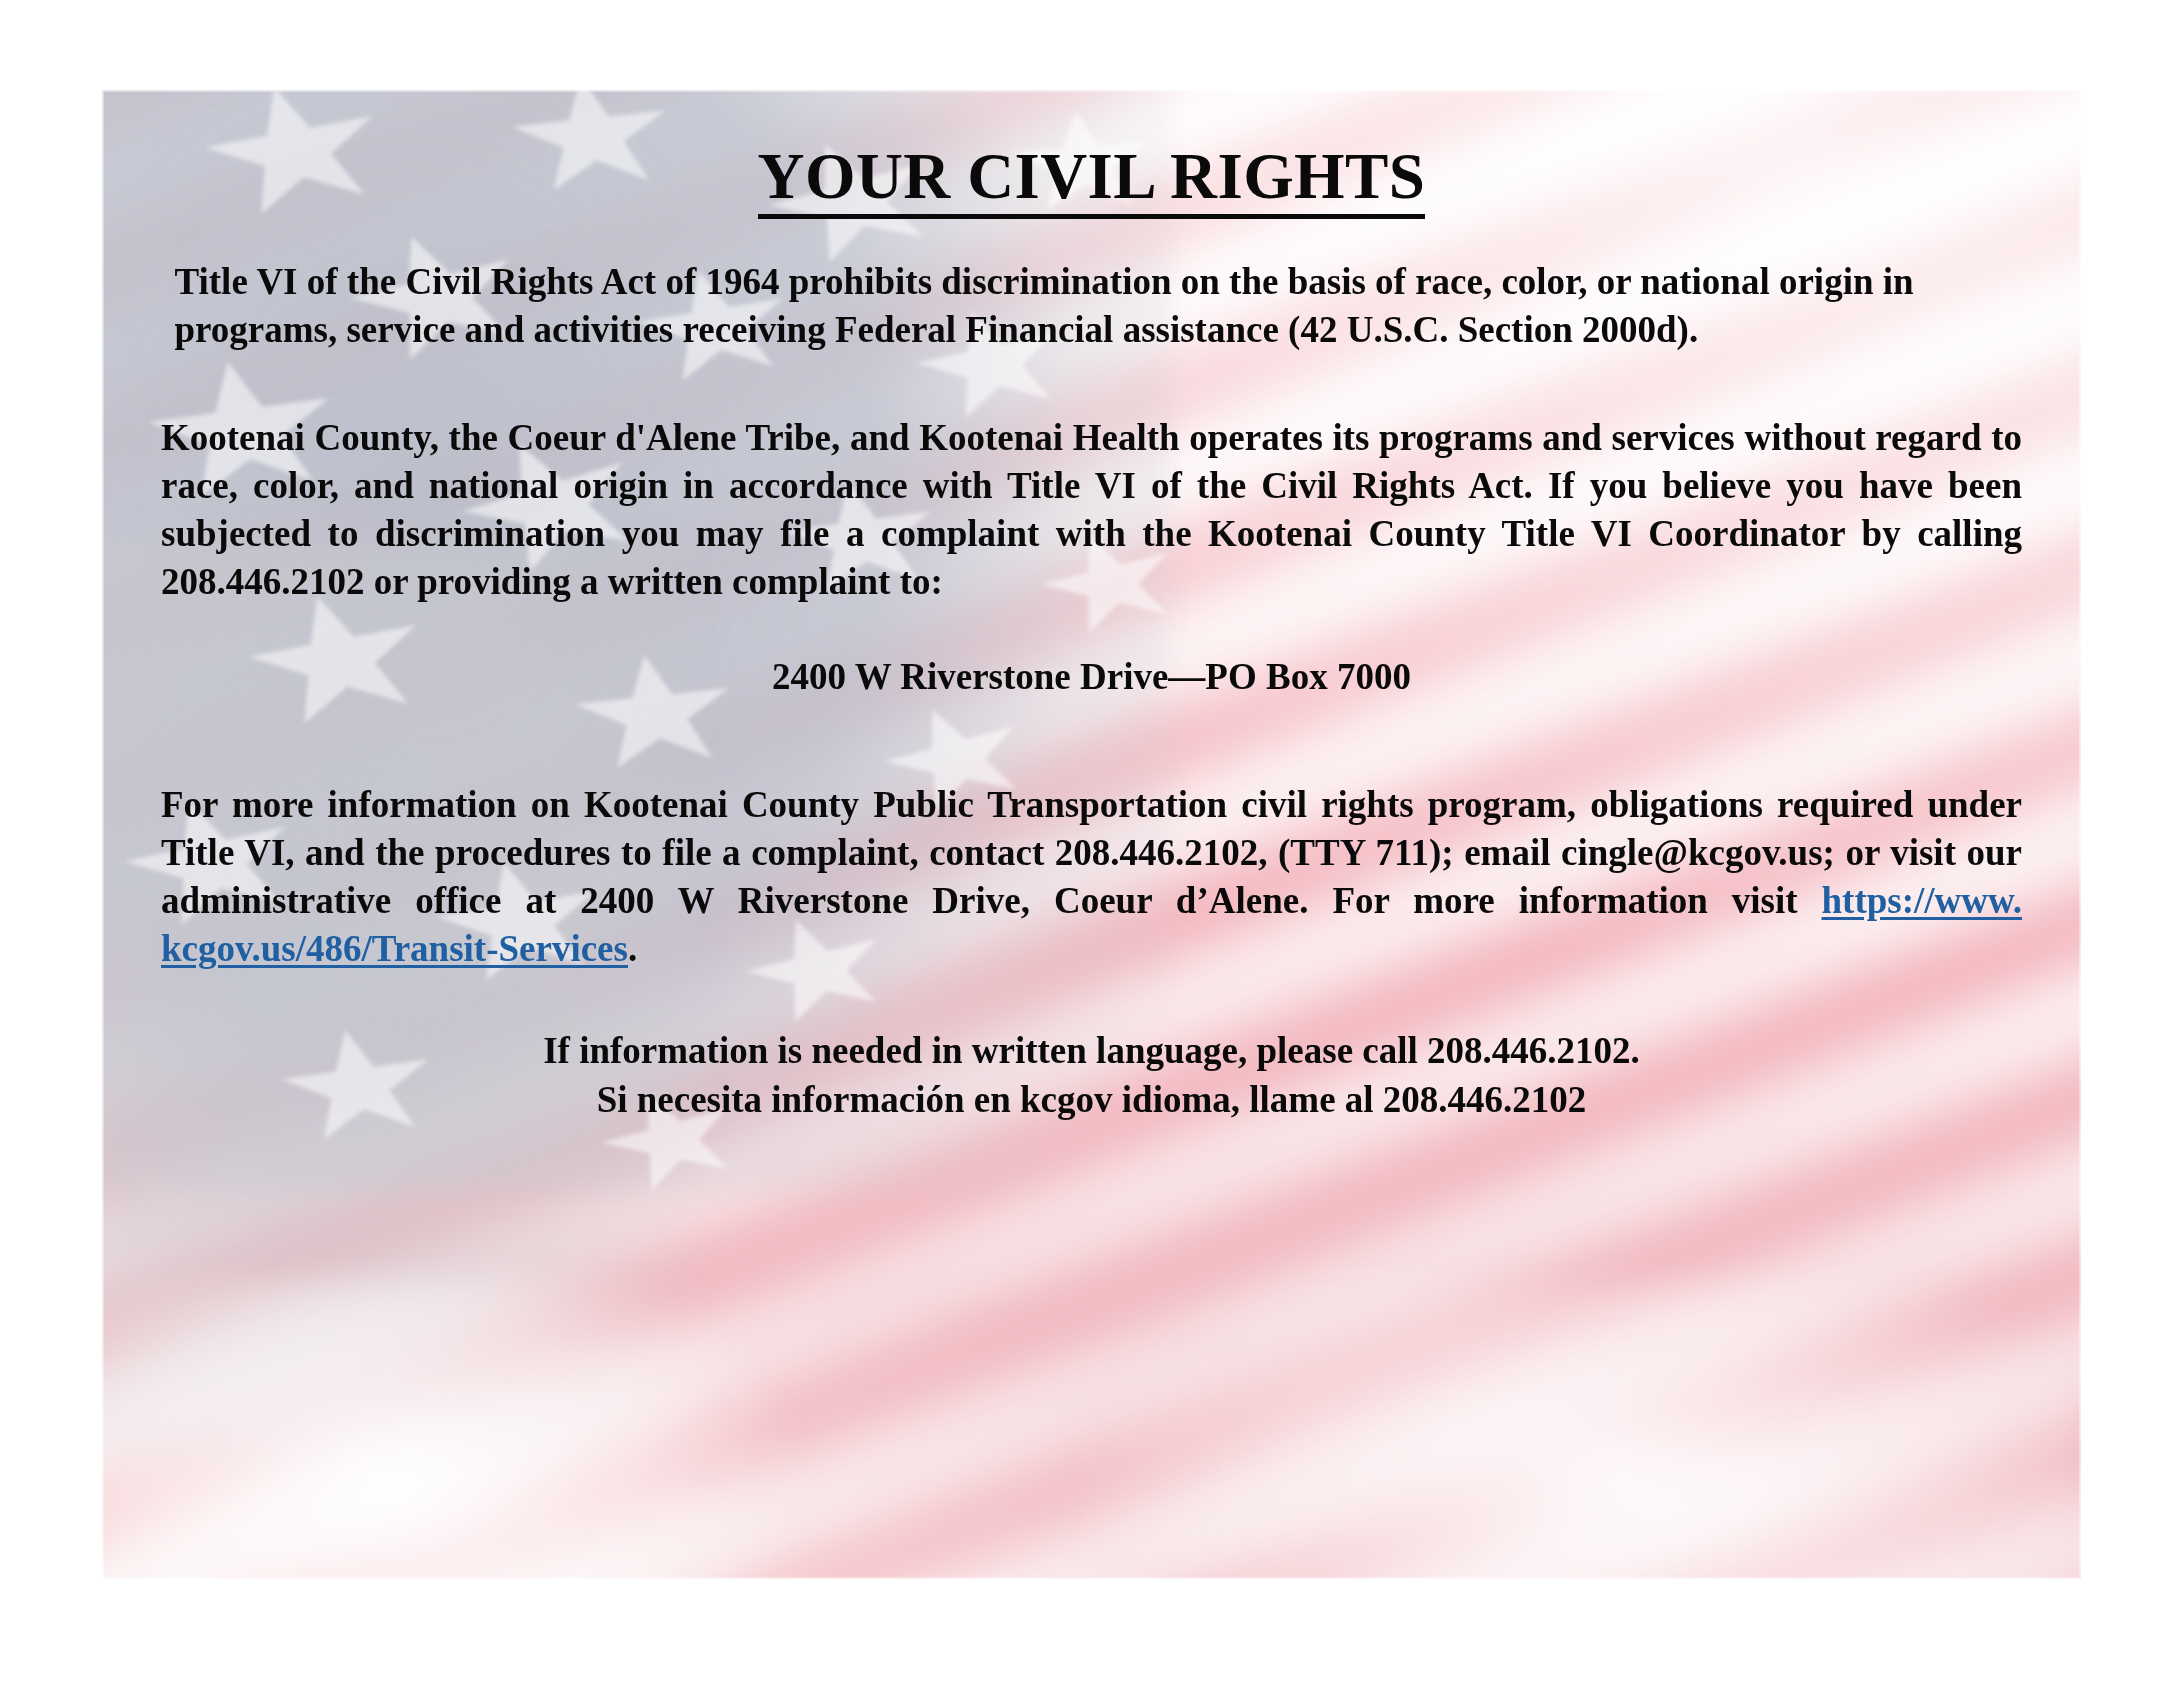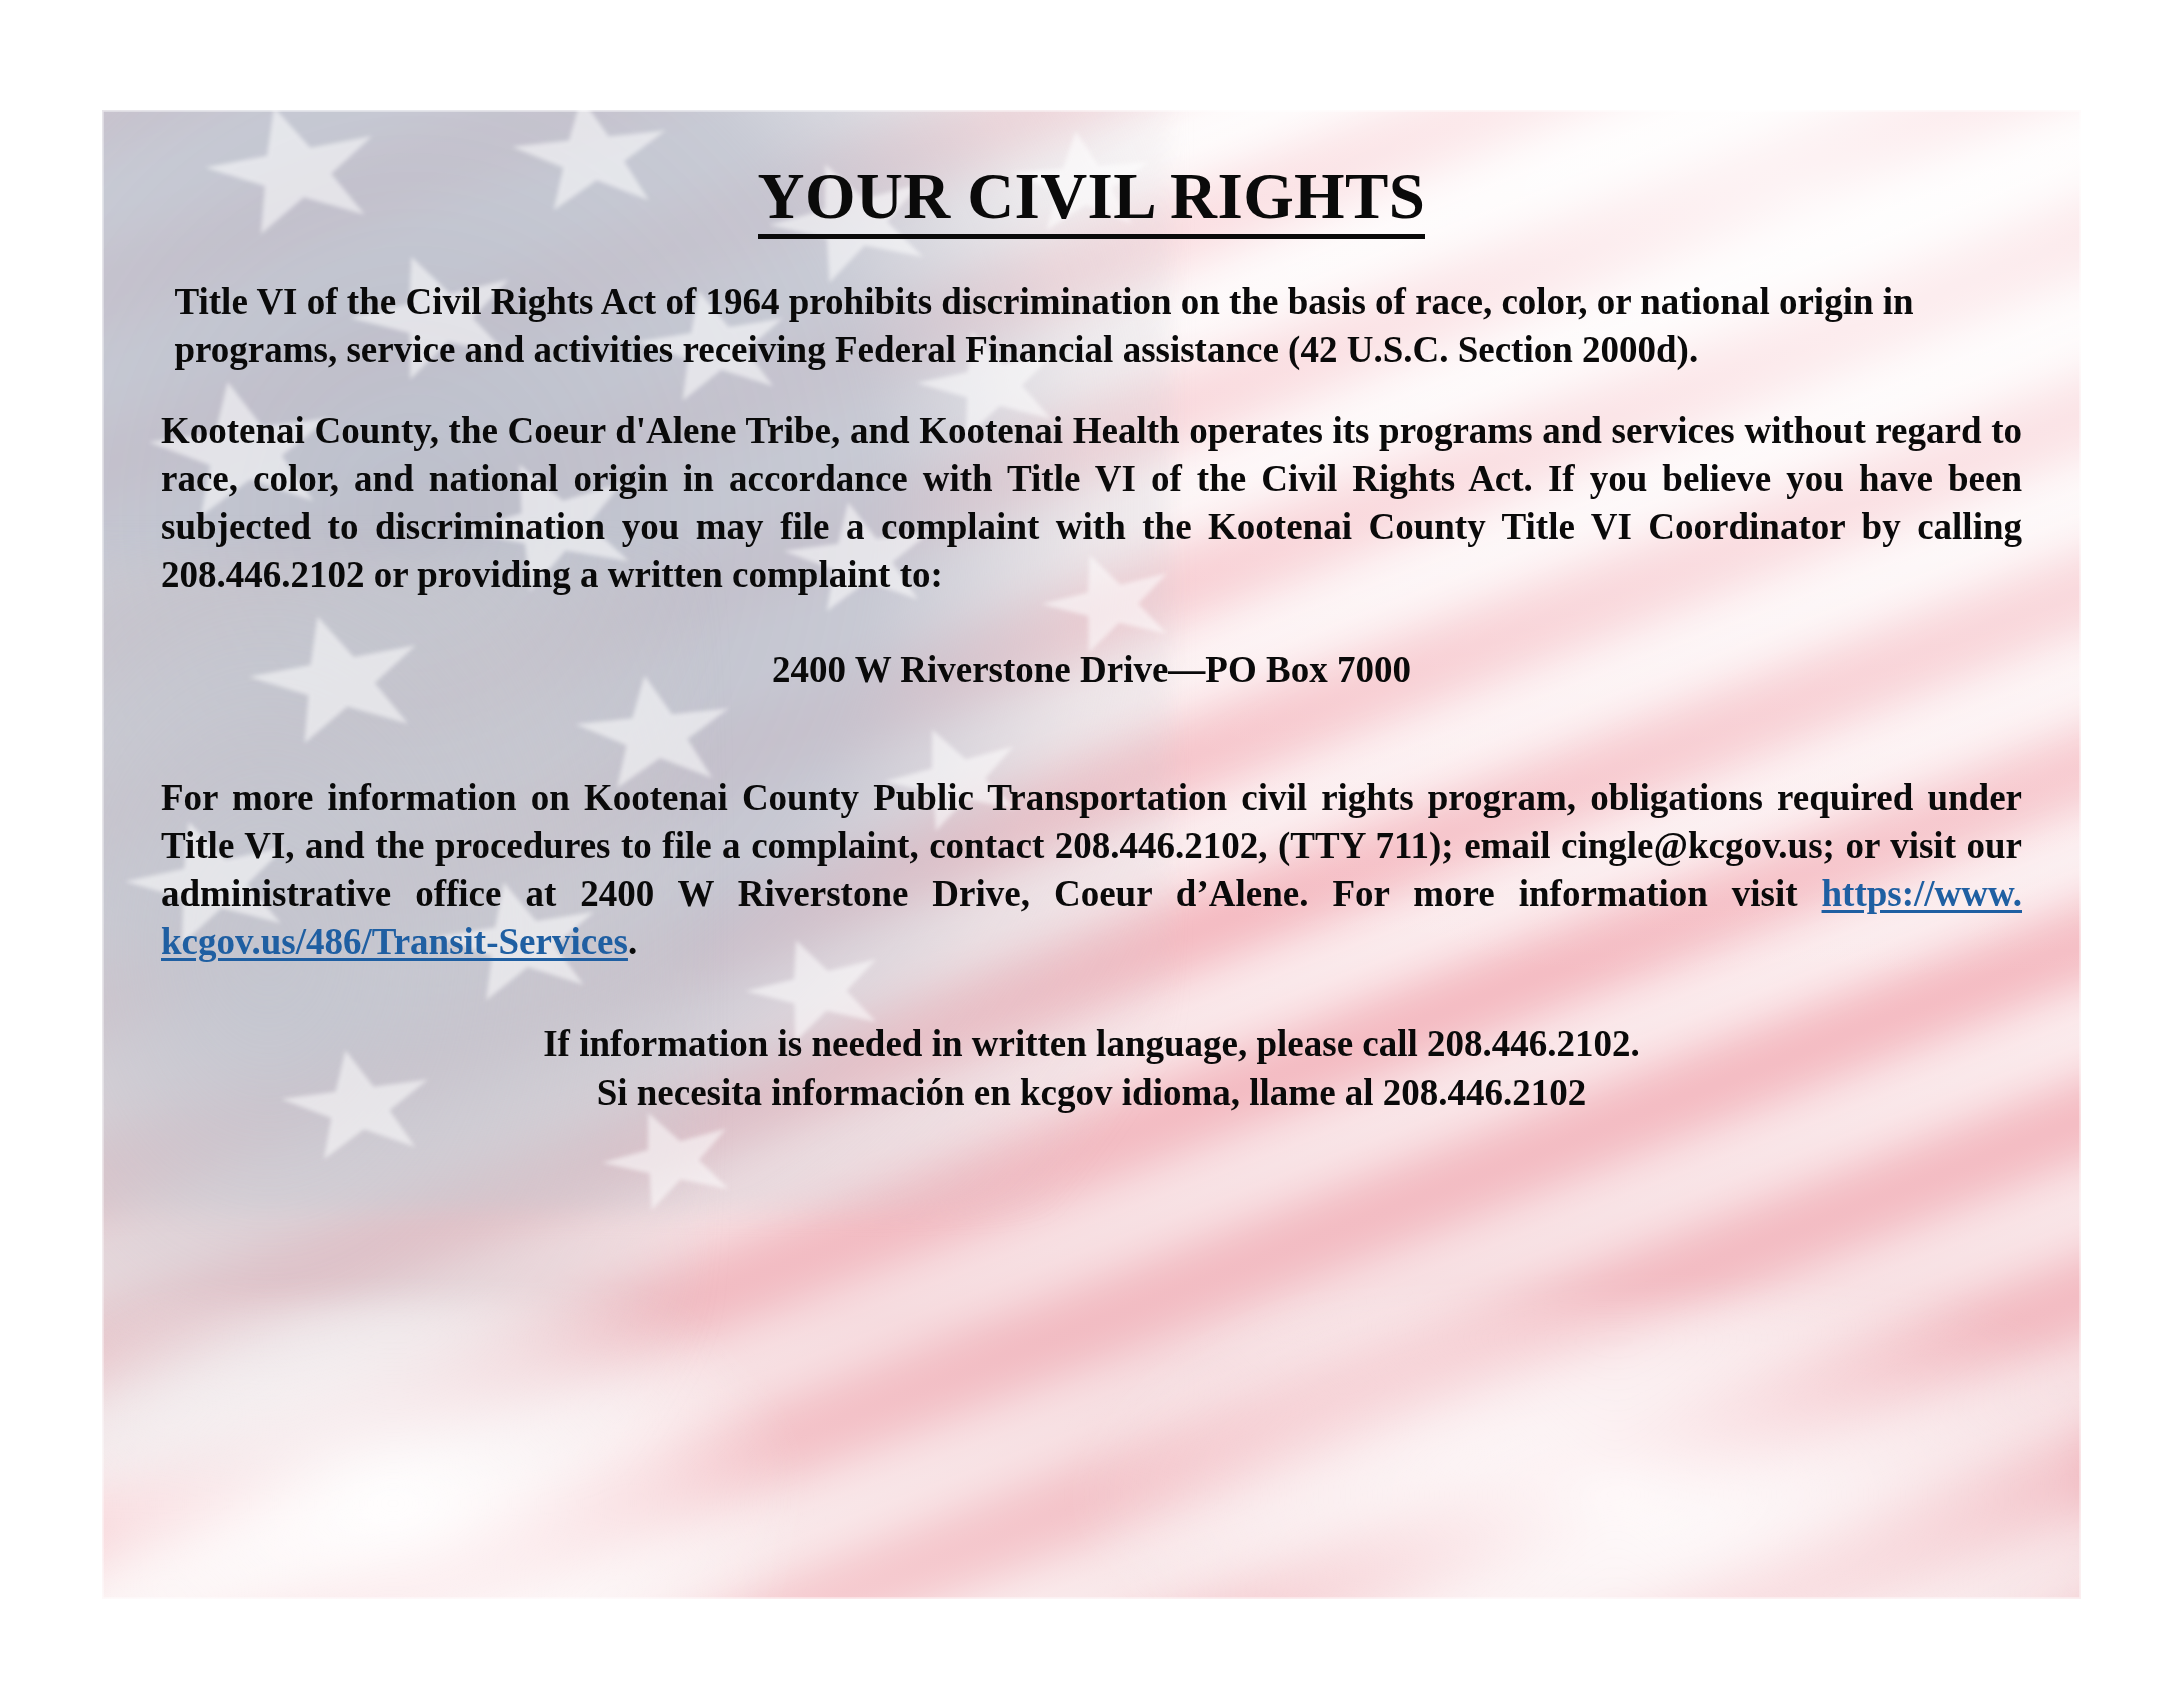--- a/index.html
+++ b/index.html
@@ -11,21 +11,21 @@
     width: 2183px;
     height: 1687px;
     font-family: "Liberation Serif", "DejaVu Serif", serif;
     overflow: hidden;
   }
 
   
   #poster {
     position: absolute;
     left: 102px;
-    top: 110px;
+    top: 90px;
     width: 1979px;
     height: 1489px;
     overflow: hidden;
     box-sizing: border-box;
   }
 
   
   .flag-bg {
     position: absolute;
     inset: 0;
@@ -147,21 +147,21 @@
   .para-center { text-align: center; }
   .para-justify { text-align: justify; text-align-last: left; }
 
   .intro {
     margin-top: 39px;
     text-align: left;
     padding: 0 18.5px;
   }
 
   .body-block {
-    margin-top: 33px;
+    margin-top: 60px;
     padding: 0 5px;
   }
 
   .address {
     margin-top: 45px;
     text-align: center;
     line-height: 1.34;
   }
   .address div { white-space: nowrap; }
 

